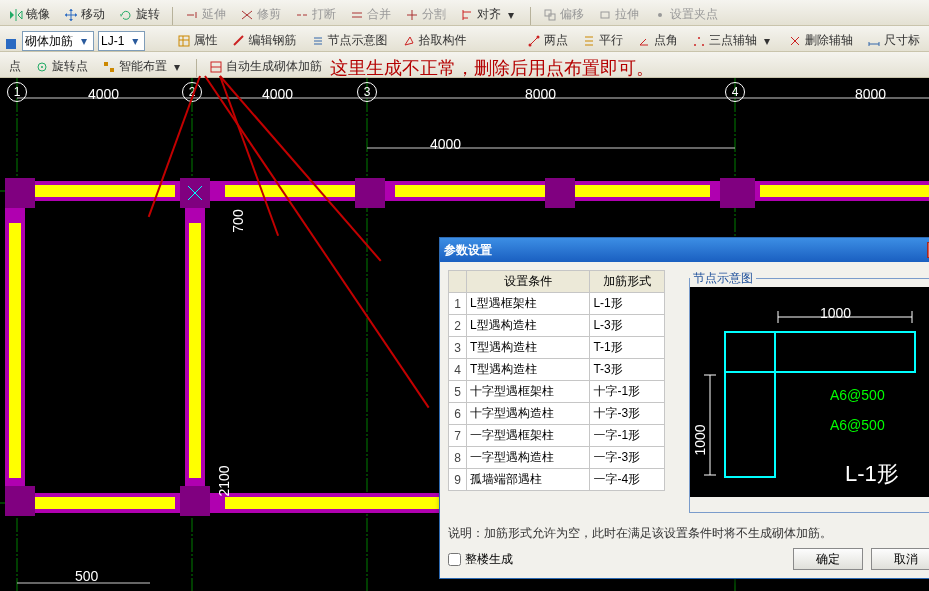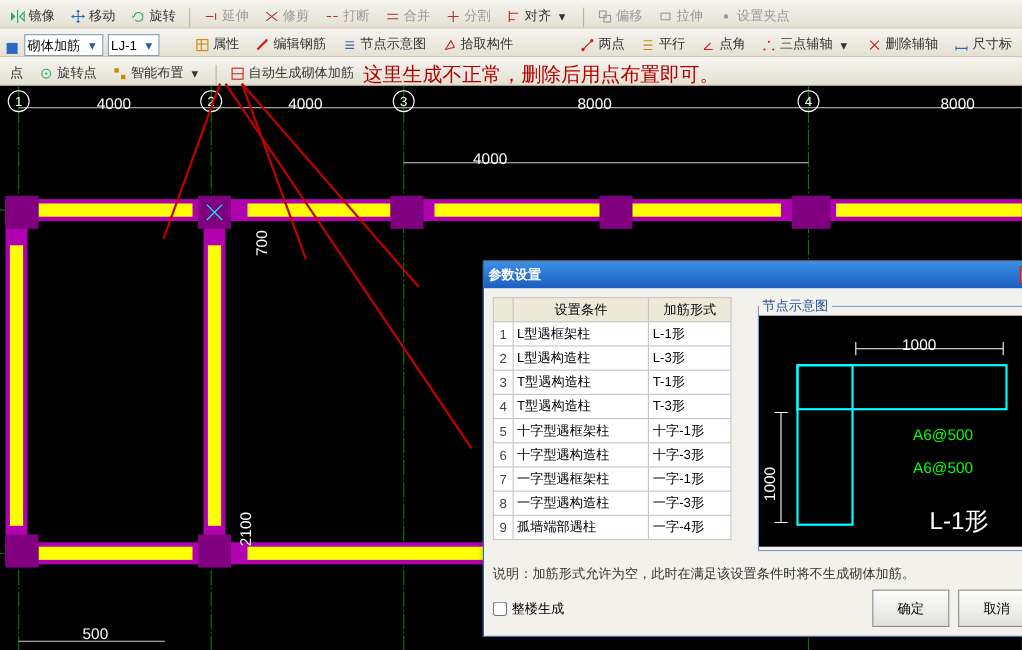--- a/index.html
+++ b/index.html
@@ -133,21 +133,21 @@
   table.params td.n { text-align:center; width:18px; color:#444; }
 
   .explain { font-size:12px; color:#333; padding:4px 20px 0 8px; }
   .dlgfoot {
     display:flex; align-items:center;
     padding:6px 8px 8px 8px; gap:8px;
   }
   .dlgfoot label { display:flex; align-items:center; gap:4px; }
   .dlgfoot .spacer { flex:1; }
   .dlgfoot button {
-    width:70px; height:34px;
+    width:70px; height:22px;
     border:1px solid #8a8a8a;
     background:linear-gradient(#fdfdfd,#e0e0da);
     cursor:pointer;
     font-size:12px;
   }
 
   
   .pv-dim { position:absolute; color:#fff; font-size:14px; }
   .pv-g { position:absolute; color:#0f0; font-size:14px; }
   .pv-l { position:absolute; color:#fff; font-size:22px; }

